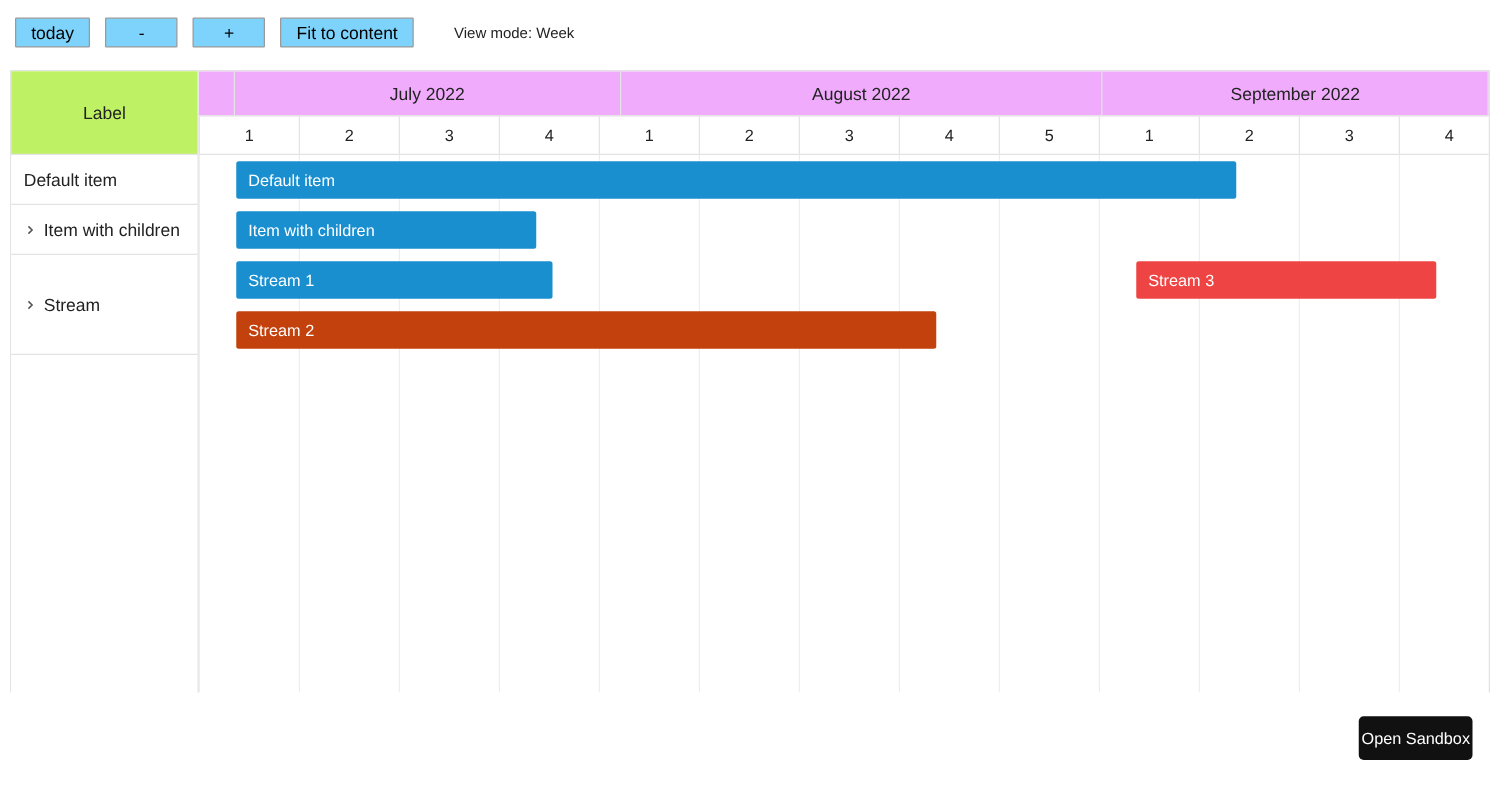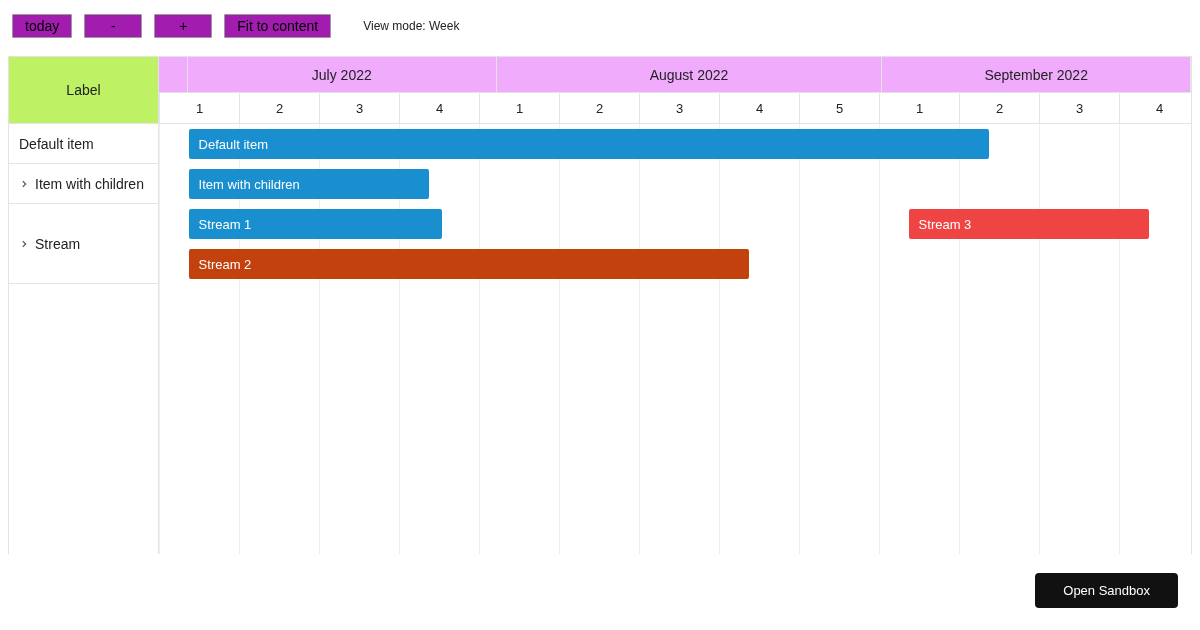--- a/index.html
+++ b/index.html
@@ -1,19 +1,19 @@
 <!DOCTYPE html>
 <html><head>
 <meta charset="utf-8">
 <style>
   * { box-sizing: border-box; margin: 0; padding: 0; }
   body { font-family: Arial, Helvetica, sans-serif; font-size: 14px; color: #222; background: #fff; width: 1200px; height: 630px; overflow: hidden; position: relative; }
 
   .toolbar { display: flex; align-items: center; gap: 12px; padding: 14px 12px 10px 12px; }
-  .toolbar button { font: inherit; padding: 3px 12px; border: 1px solid #9a9a9a; border-radius: 1px; background: #a21caf; cursor: pointer; }
+  .toolbar button { font: inherit; padding: 3px 12px; border: 1px solid #9a9a9a; border-radius: 1px; background: #7dd3fc; cursor: pointer; }
   .view-mode { margin-left: 20px; font-size: 12px; }
 
   .gantt { position: relative; margin: 8px 8px 0 8px; border: 1px solid #e3e3e3; border-bottom: none; height: 498px; display: flex; }
   .label-col { width: 150px; flex: 0 0 150px; border-right: 1px solid #e3e3e3; background: #fff; }
   .label-header { height: 67px; border-bottom: 1px solid #e3e3e3; background: #bef264; display: flex; align-items: center; justify-content: center; }
   .row-label { height: 40px; border-bottom: 1px solid #e3e3e3; display: flex; align-items: center; padding: 0 10px; gap: 6px; }
   .tall { height: 80px; }
   .chev { width: 10px; height: 10px; flex: 0 0 10px; }
 
   .timeline { position: relative; flex: 1; overflow: hidden; }
@@ -23,21 +23,21 @@
   .week { width: 80px; flex: 0 0 80px; border-right: 1px solid #e3e3e3; display: flex; align-items: center; justify-content: center; font-size: 13px; }
 
   .grid { position: absolute; top: 67px; left: 0; right: 0; bottom: 0; display: flex; }
   .gcol { width: 80px; flex: 0 0 80px; border-right: 1px solid #eee; }
 
   .bars { position: absolute; top: 67px; left: 0; right: 0; bottom: 0; }
   .bar-row { height: 40px; position: relative; }
   .bar-row.tall { height: 80px; }
   .bar { position: absolute; height: 30px; top: 5px; background: #198fcf; color: #fff; display: flex; align-items: center; padding: 0 10px; border-radius: 2px; font-size: 13px; cursor: pointer; }
 
-  .open-sandbox { position: absolute; right: 22px; bottom: 22px; background: #111; color: #fff; border: none; padding: 10px 28px; border-radius: 4px; font-size: 13px; cursor: pointer; }
+  .open-sandbox { position: absolute; right: 22px; bottom: 22px; background: #111; color: #fff; border: none; padding: 10px 2px; border-radius: 4px; font-size: 13px; cursor: pointer; }
 </style>
 </head>
 <body>
 
 <div class="toolbar">
   <button>today</button>
   <button style="min-width:58px">-</button>
   <button style="min-width:58px">+</button>
   <button>Fit to content</button>
   <div class="view-mode">

